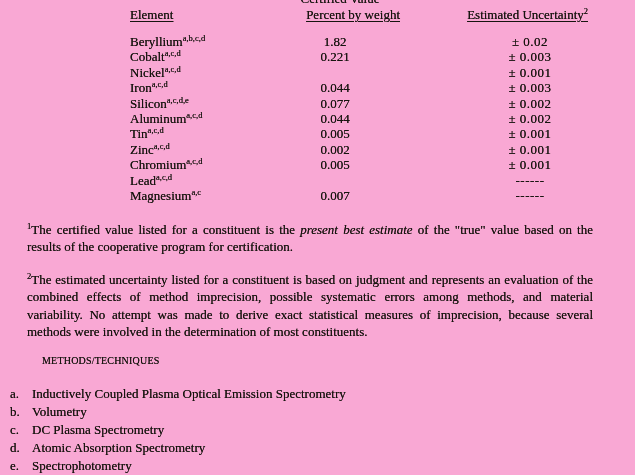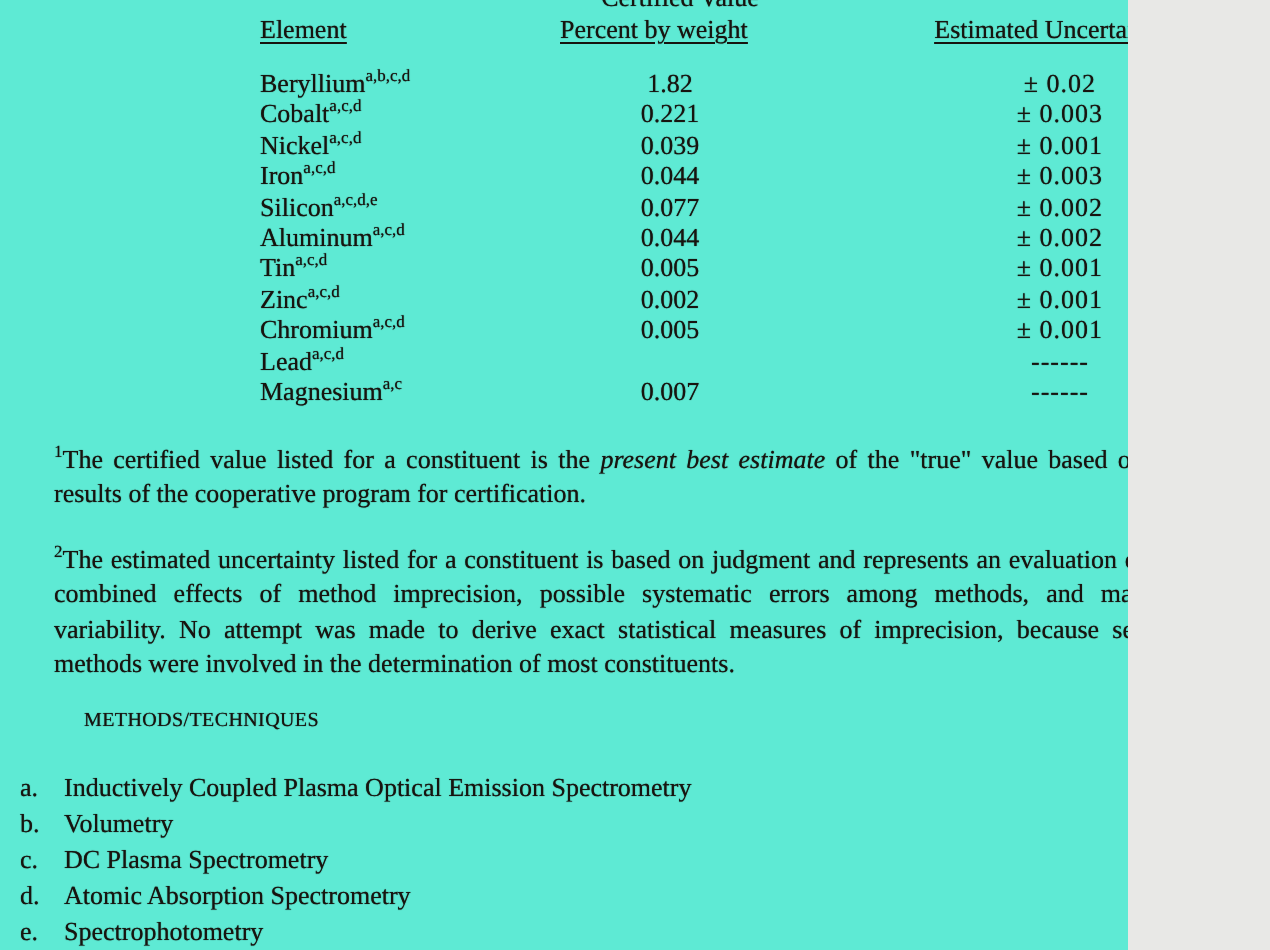--- a/index.html
+++ b/index.html
@@ -1,39 +1,39 @@
 <!DOCTYPE html>
 <html><head>
 <meta charset="utf-8">
 <style>
   html,body { margin:0; padding:0; background:#e8e8e6; }
   .page {
     position:relative;
-    width:564px; height:475px;
-    background:#5eead4;
+    width:635px; height:475px;
+    background:#f9a8d4;
     font-family:"Liberation Serif", serif;
     color:#17140f;
     overflow:hidden;
     text-shadow:0 0 0.5px rgba(23,20,15,0.85);
   }
   .hdr {
     position:absolute; top:6px;
     font-size:13px; line-height:17px;
     text-decoration:underline;
     text-underline-offset:2px;
     white-space:nowrap;
   }
   .hdr-cert {
     position:absolute; top:-9px;
     left:280px; width:120px; text-align:center;
     font-size:13px; line-height:15px;
     white-space:nowrap;
   }
   #hdr-element { left:130px; }
-  #hdr-percent { left:280px; width:120px; text-align:left; }
+  #hdr-percent { left:280px; width:120px; text-align:right; }
   #hdr-unc     { left:428px; width:160px; text-align:right; }
   .rows { position:absolute; top:34px; left:0; width:635px; }
   .row  { position:relative; height:15.4px; font-size:13px; line-height:15.4px; }
   .cell-el  { position:absolute; left:130px; white-space:nowrap; }
   .cell-val { position:absolute; left:285px; width:100px; text-align:center; }
   .cell-unc { position:absolute; left:485px; width:90px; text-align:center; letter-spacing:0.5px; }
   sup { font-size:8.5px; line-height:0; }
   .footnote {
     position:absolute; left:27px; width:566px;
     font-size:13px; text-align:justify;
@@ -69,21 +69,20 @@
     </div>
 
     <div class="row">
       <span class="cell-el"><span>Cobalt</span><sup>a,c,d</sup></span>
       <span class="cell-val">0.221</span>
       <span class="cell-unc">± 0.003</span>
     </div>
 
     <div class="row">
       <span class="cell-el"><span>Nickel</span><sup>a,c,d</sup></span>
-      <span class="cell-val">0.039</span>
       <span class="cell-unc">± 0.001</span>
     </div>
 
     <div class="row">
       <span class="cell-el"><span>Iron</span><sup>a,c,d</sup></span>
       <span class="cell-val">0.044</span>
       <span class="cell-unc">± 0.003</span>
     </div>
 
     <div class="row">

